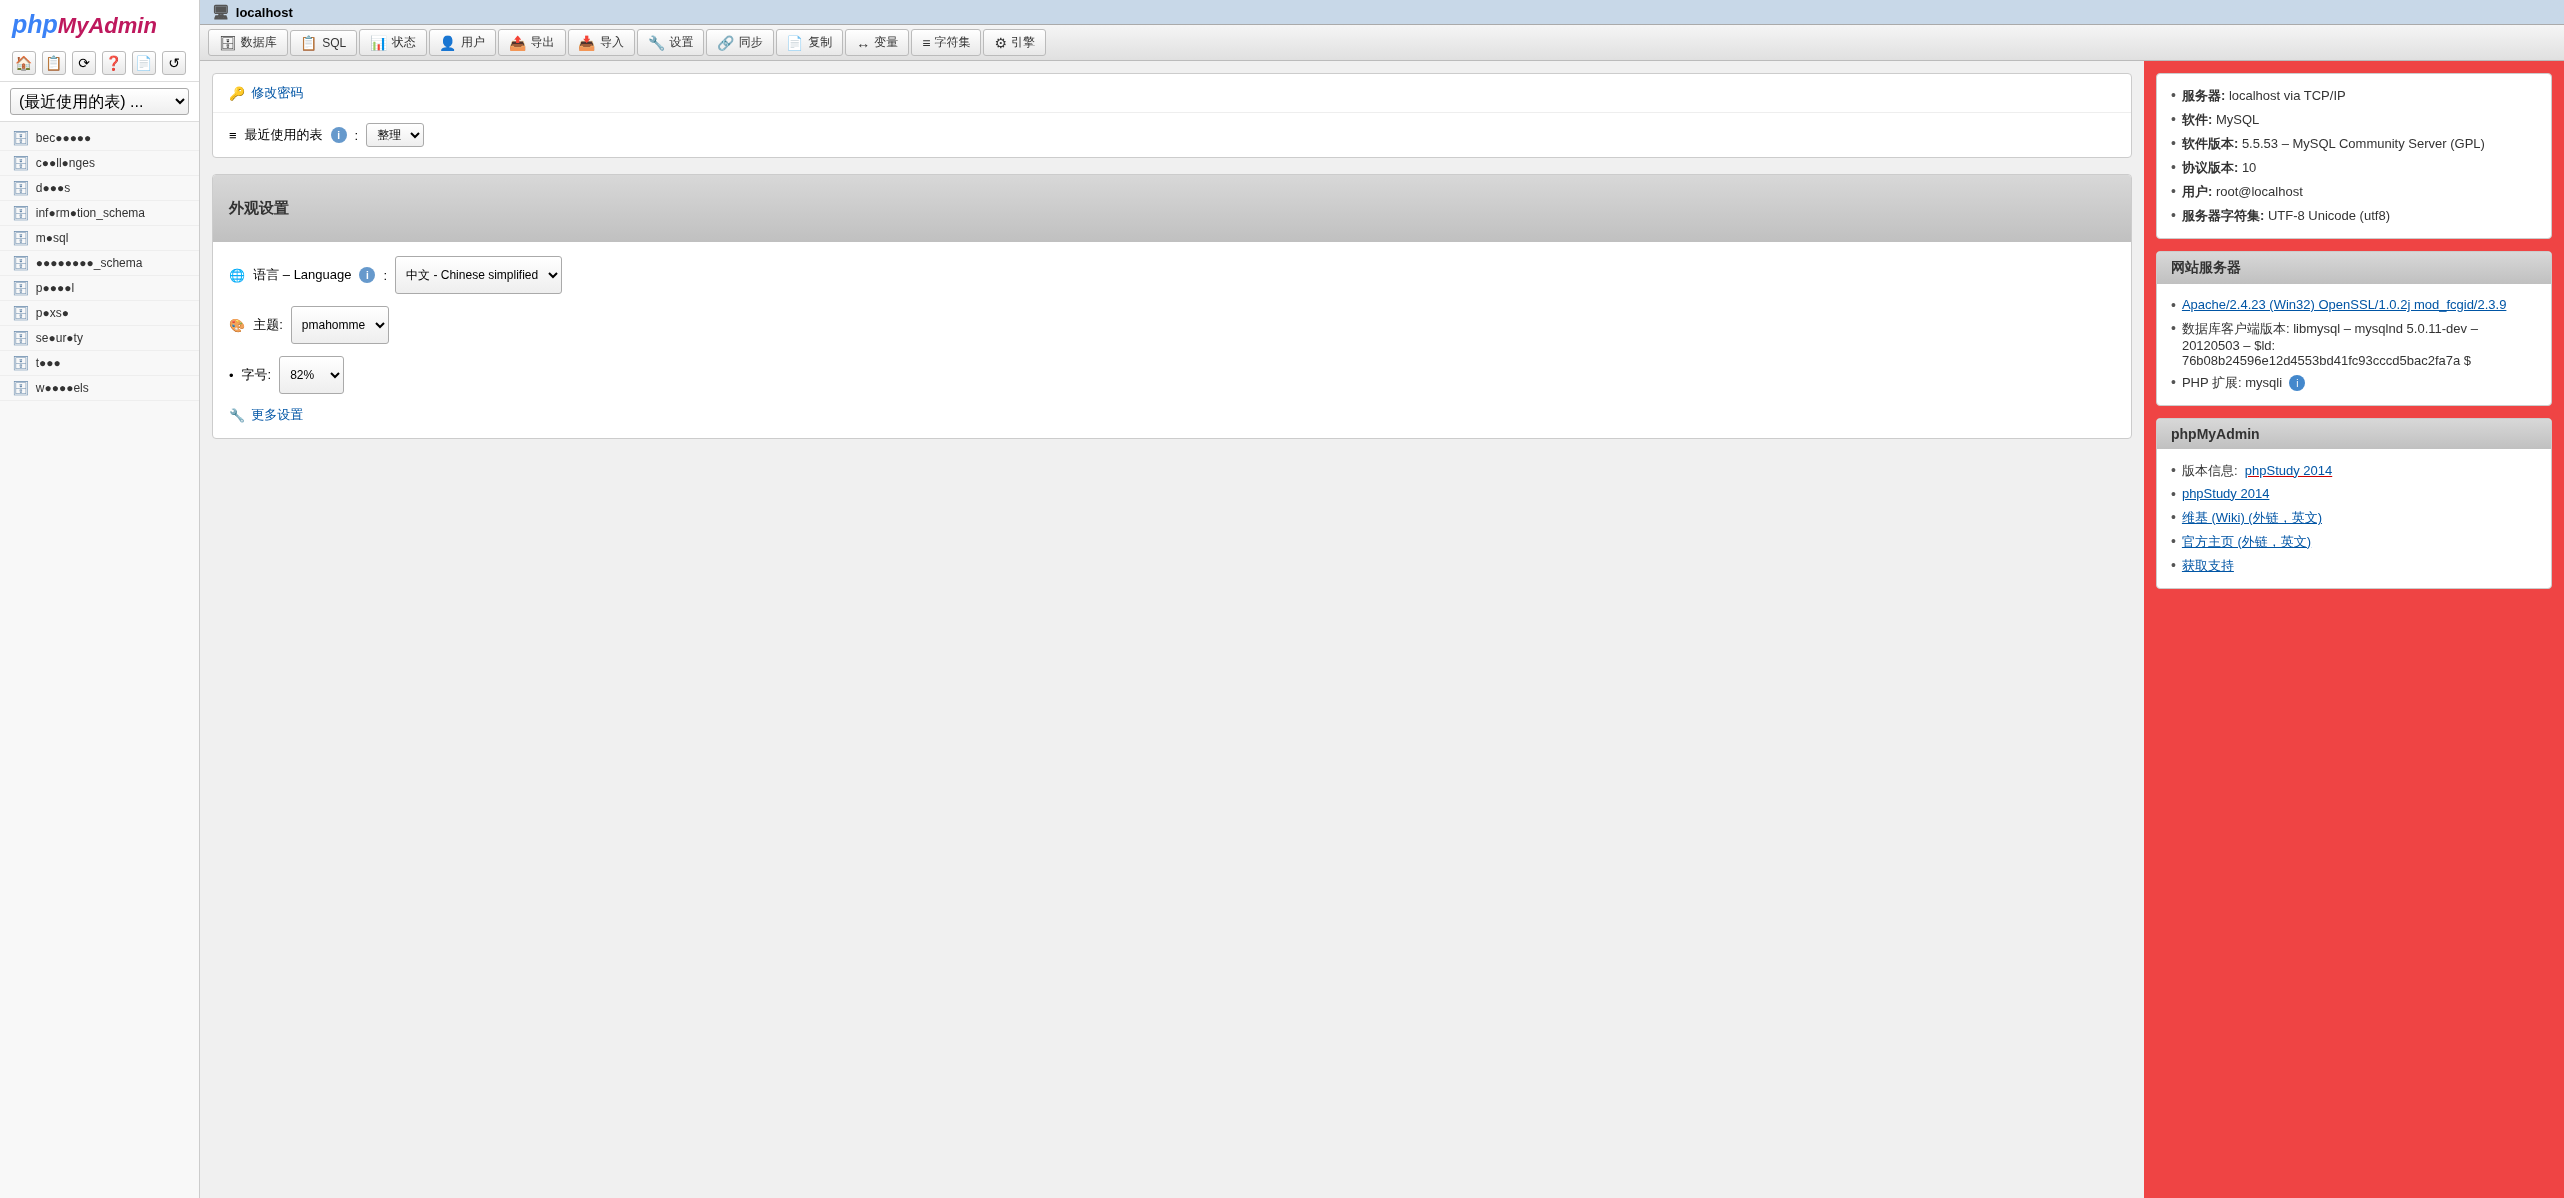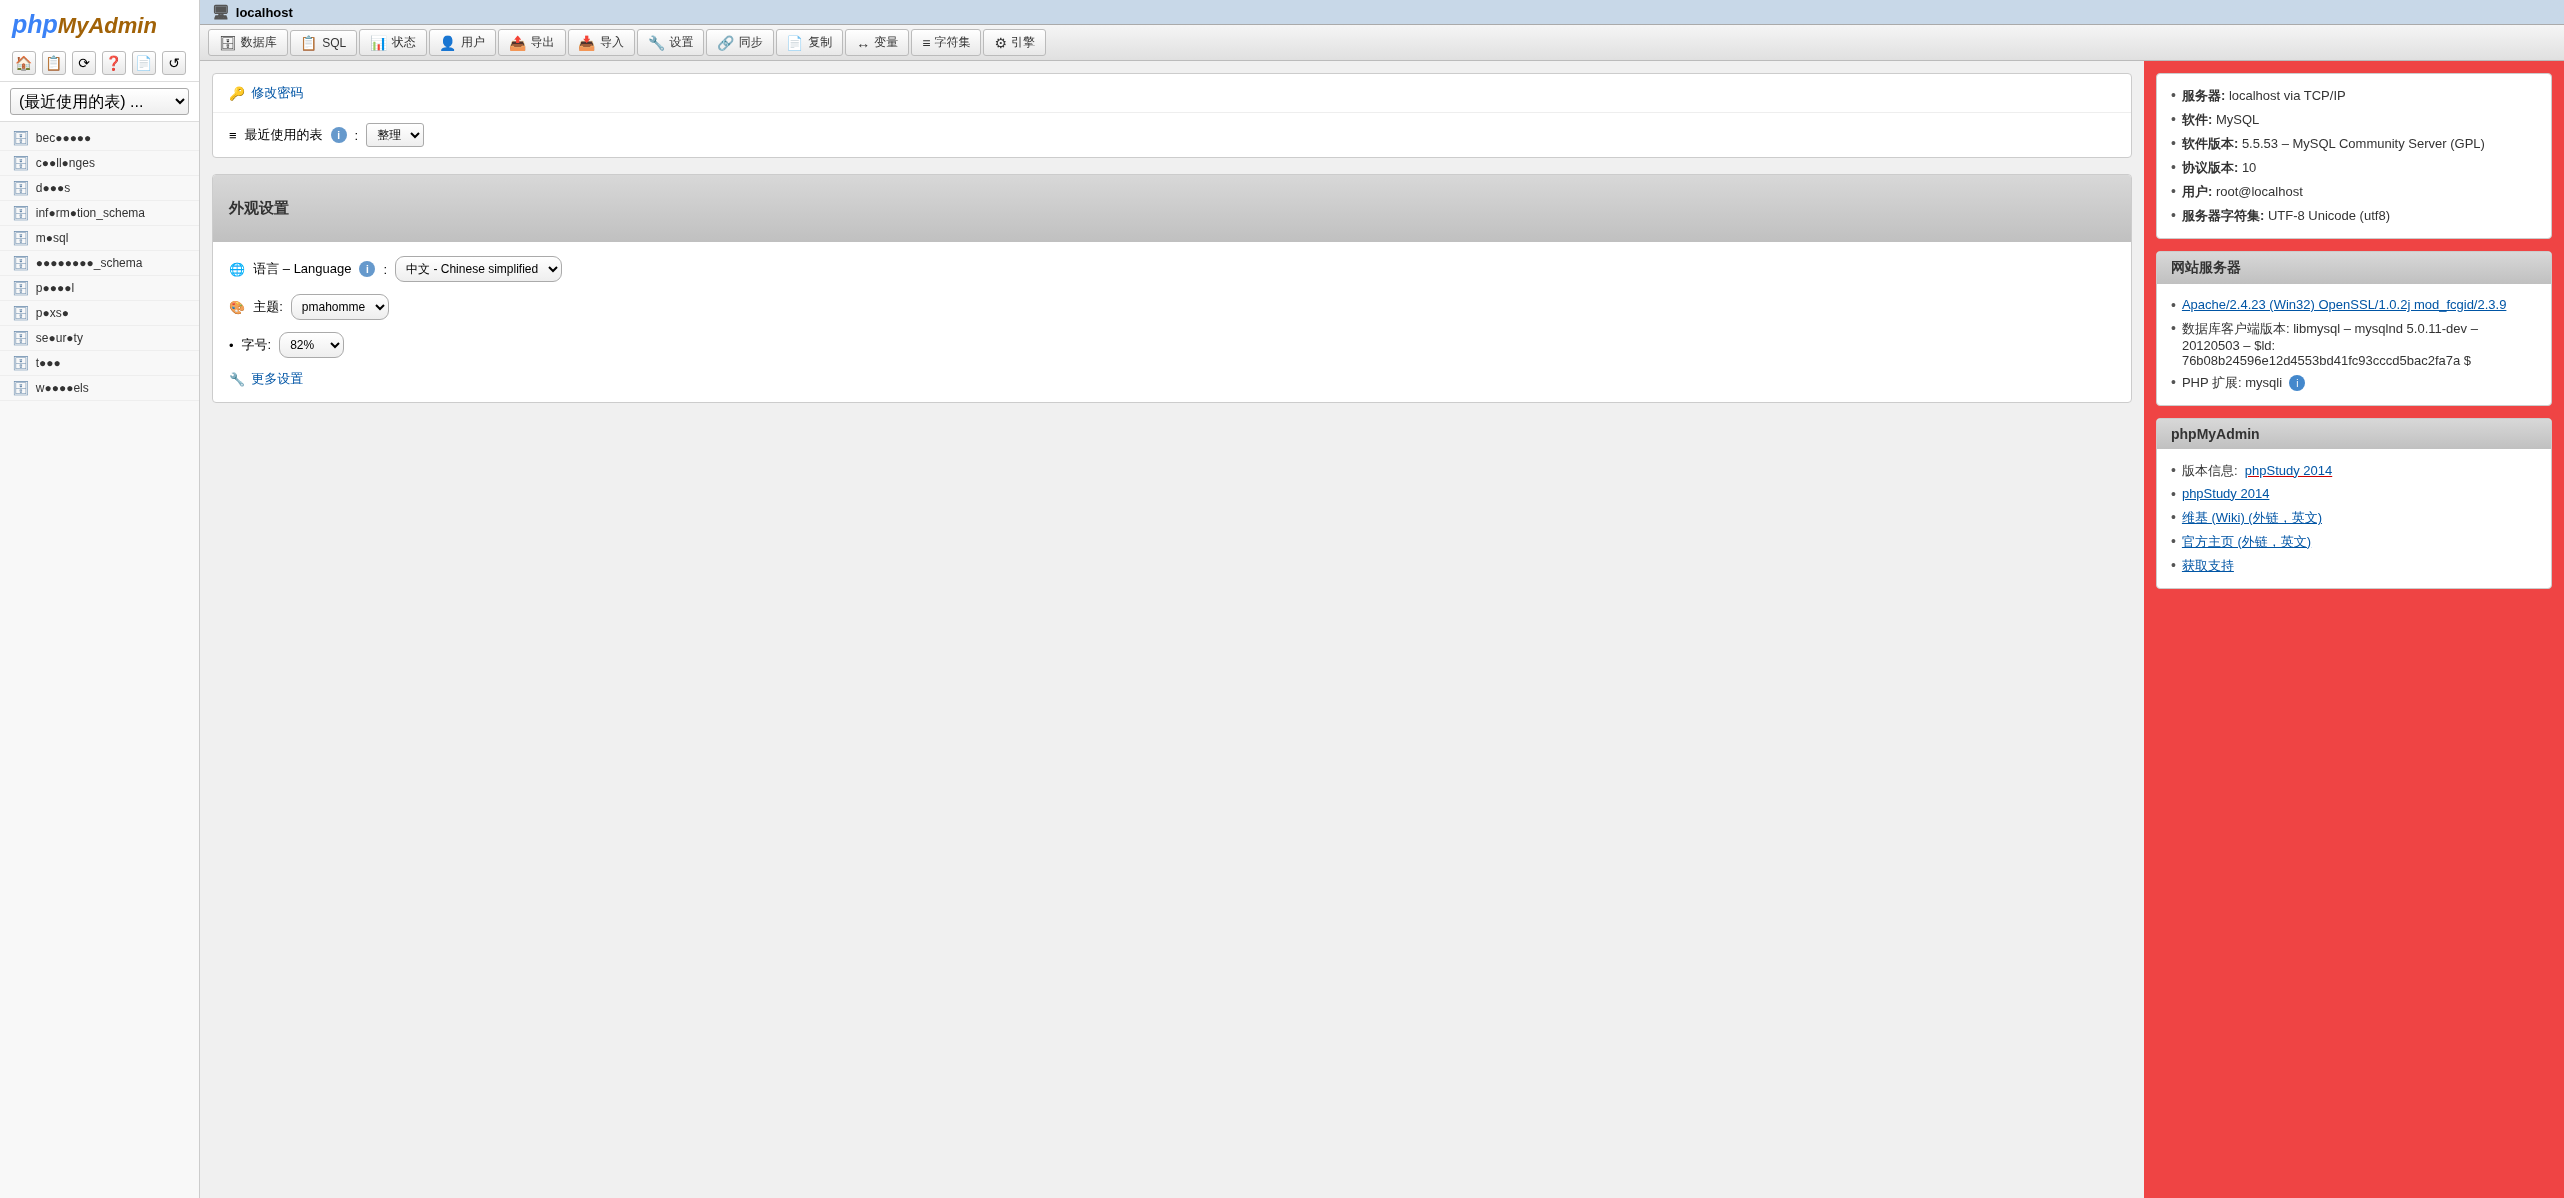--- a/index.html
+++ b/index.html
@@ -13,21 +13,21 @@
       border-right: 1px solid #ccc;
       display: flex;
       flex-direction: column;
       overflow-y: auto;
     }
     #sidebar-logo {
       padding: 10px 12px 6px;
       background: #fff;
     }
     #sidebar-logo .logo-php { color: #3b82f6; font-size: 25px; font-weight: bold; font-style: italic; }
-    #sidebar-logo .logo-myadmin { color: #a16207; font-size: 22px; font-weight: bold; font-style: italic; }
+    #sidebar-logo .logo-myadmin { color: #be185d; font-size: 22px; font-weight: bold; font-style: italic; }
     .sidebar-icons {
       display: flex;
       align-items: center;
       gap: 6px;
       padding: 6px 12px;
       background: #fff;
       border-bottom: 1px solid #ddd;
     }
     .sidebar-icon-btn {
       width: 24px; height: 24px;
@@ -198,23 +198,23 @@
       padding: 14px 16px;
     }
     .appearance-row {
       display: flex;
       align-items: center;
       gap: 8px;
       margin-bottom: 12px;
       font-size: 13px;
     }
     .appearance-row select {
-      padding: 4px 6px;
+      padding: 10px 6px;
       border: 1px solid #aaa;
-      border-radius: 9px;
+      border-radius: 3px;
       background: linear-gradient(#fff, #eee);
       font-size: 12px;
     }
     .more-settings-link {
       display: flex;
       align-items: center;
       gap: 6px;
       color: #0055a5;
       cursor: pointer;
       text-decoration: none;

